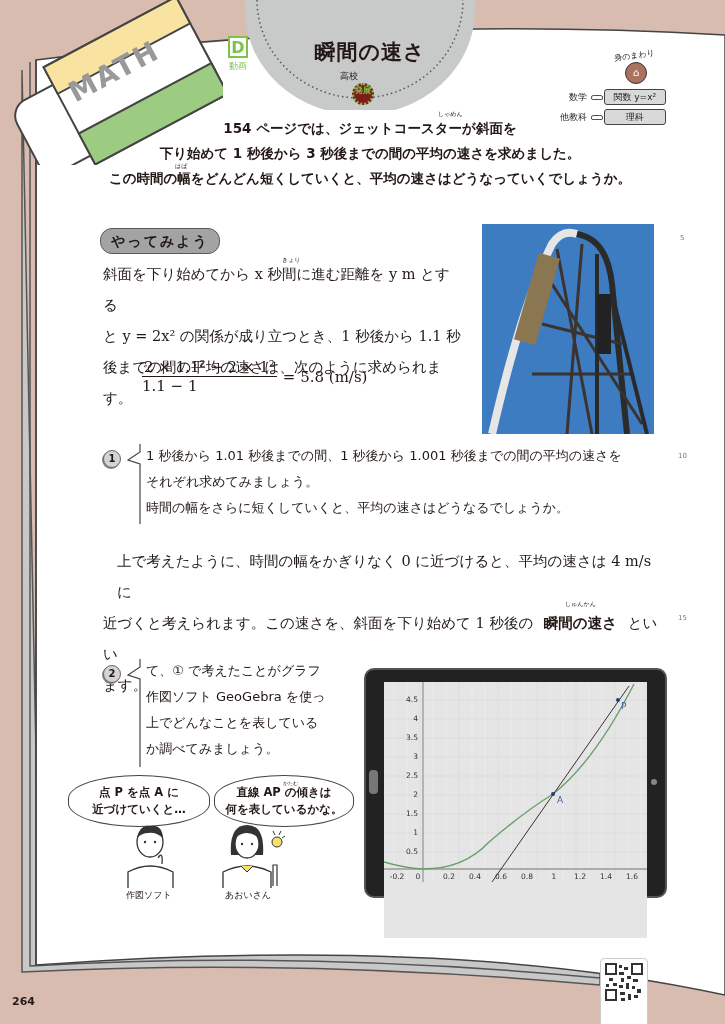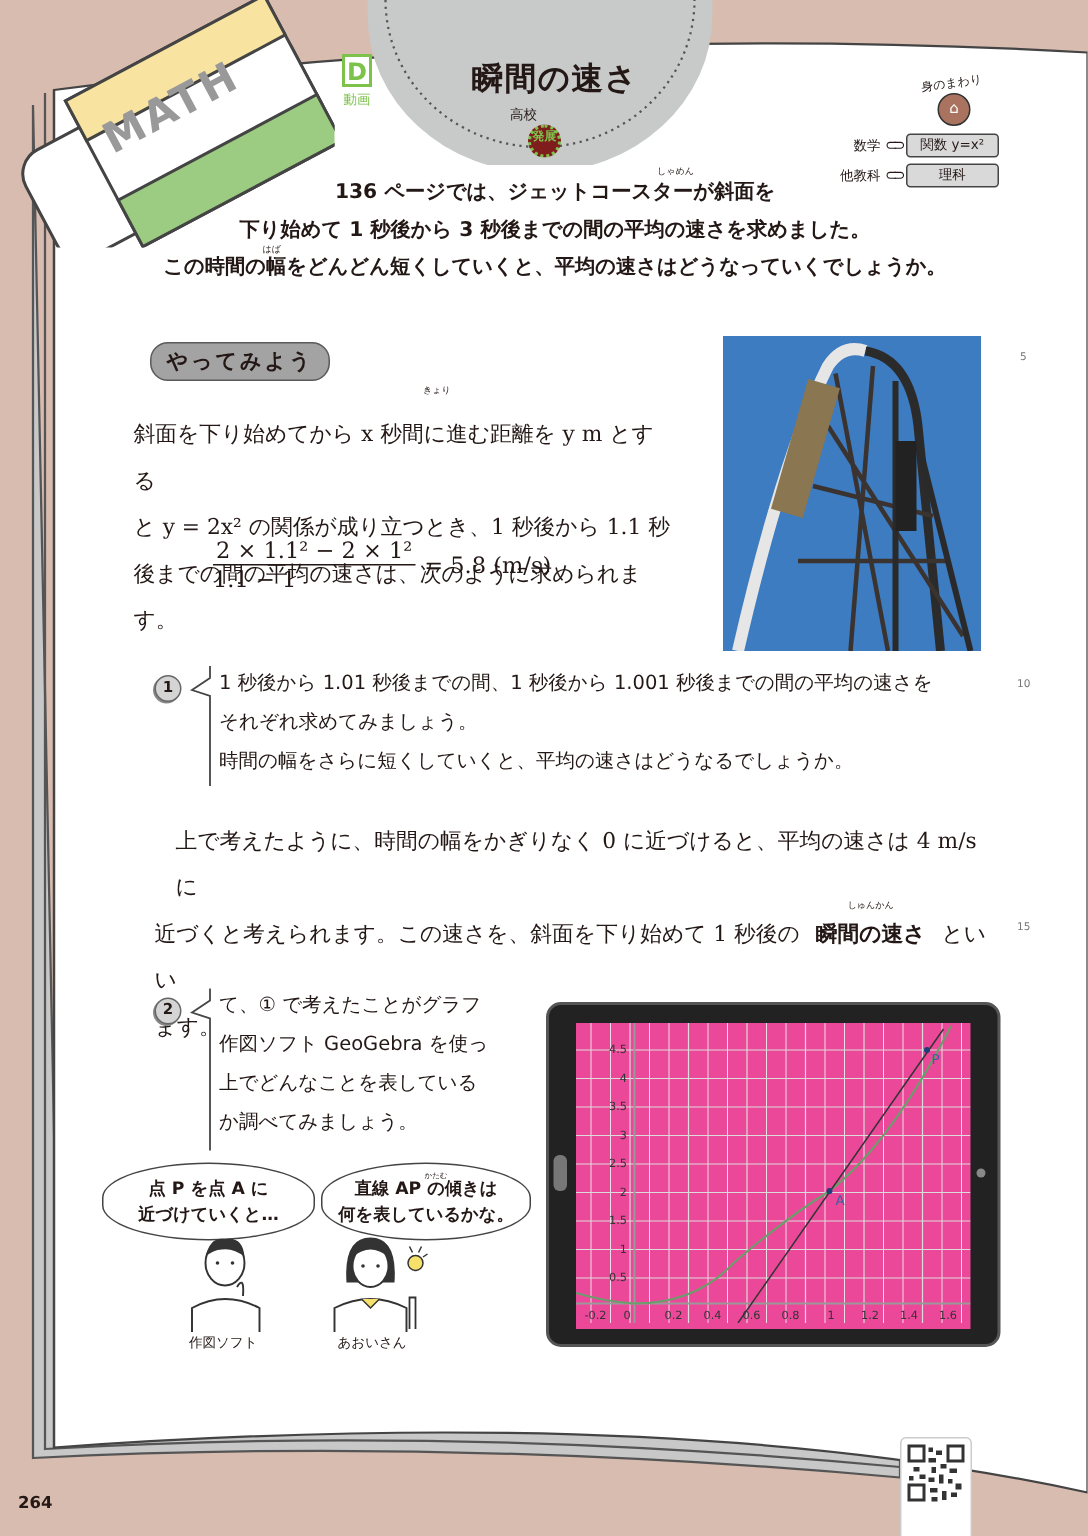--- a/index.html
+++ b/index.html
@@ -28,36 +28,36 @@
   .chain { font-size: 10px; letter-spacing: -3px; }
 
   
   .intro { left: 60px; top: 116px; width: 620px; text-align: center; font-size: 13.5px; font-weight: bold; line-height: 25px; }
   .ruby-wrap { position: relative; display: inline-block; }
   .ruby { position: absolute; top: -8px; left: 50%; transform: translateX(-50%); font-size: 6px; font-weight: normal; white-space: nowrap; line-height: 8px; }
 
   
   .try-label { left: 100px; top: 228px; height: 24px; padding: 0 10px; background:#a3a3a3; border-radius: 12px; border: 1px solid #5a5a5a; font-size: 14px; font-weight:bold; line-height: 24px; letter-spacing: 2px; }
   .body-text { font-family: "DejaVu Serif", "Liberation Serif", serif; font-size: 14.5px; line-height: 31px; }
-  .try-text { left: 89px; top: 259px; width: 360px; margin-top: 16px; }
+  .try-text { left: 103px; top: 259px; width: 360px; }
   .formula { left: 142px; top: 358px; font-family: "DejaVu Serif", serif; font-size: 15px; display: flex; align-items: center; gap: 6px; }
   .frac { display: inline-flex; flex-direction: column; align-items: flex-start; }
   .frac .num { border-bottom: 1.2px solid #231815; padding: 0 2px; }
   .photo { left: 482px; top: 224px; width: 172px; height: 210px; overflow: hidden; }
   .line-num { font-size: 7px; color: #777; }
 
   
   .qnum { width: 16px; height: 16px; border-radius: 50%; background:#d4d4d4; border: 1px solid #666; font-size: 10px; font-weight: bold; text-align:center; line-height: 16px; box-shadow: -1px 1px 0 #888;}
   .q-text { font-size: 13px; line-height: 26px; }
 
   .explain { left: 103px; top: 546px; width: 560px; }
 
   
   .tablet { left: 364px; top: 668px; width: 303px; height: 230px; background: #222; border-radius: 10px; border: 2px solid #555; box-sizing: border-box; }
-  .screen { left: 384px; top: 682px; width: 263px; height: 204px; background: #ec4899; }
+  .screen { left: 384px; top: 682px; width: 263px; height: 256px; background: #e5e5e5; }
 
   
   .bubble { border: 1.4px solid #444; border-radius: 50%/45%; background:#fff; text-align:center; font-size: 11.5px; font-weight:bold; line-height: 17px; box-sizing: border-box; }
   .char-name { font-size: 9px; }
   .page-num { left: 12px; top: 995px; font-size: 11px; font-weight: bold; }
   .qr { left: 600px; top: 958px; width: 46px; height: 70px; background: #fff; border-radius: 4px; border:1px solid #ccc; }
 </style>
 </head>
 <body>
 
@@ -100,21 +100,21 @@
     <span class="rel-box">関数 y=x²</span>
   </div>
   <div class="rel-row">
     <span>他教科</span>
     <span class="chain">⊂⊃</span>
     <span class="rel-box">理科</span>
   </div>
 </div>
 
 <div class="abs intro">
-  <div>136 ページでは、ジェットコースターが斜面を</div>
+  <div>154 ページでは、ジェットコースターが斜面を</div>
   <div>下り始めて 1 秒後から 3 秒後までの間の平均の速さを求めました。</div>
   <div>この時間の幅をどんどん短くしていくと、平均の速さはどうなっていくでしょうか。</div>
 </div>
 <div class="abs" style="left:438px;top:110px;font-size:6px;">しゃめん</div>
 <div class="abs" style="left:175px;top:162px;font-size:6px;">はば</div>
 
 <div class="abs try-label">やってみよう</div>
 <div class="abs" style="left:282px;top:256px;font-size:6px;">きょり</div>
 <div class="abs body-text try-text">
   <div>斜面を下り始めてから x 秒間に進む距離を y m とする</div>

